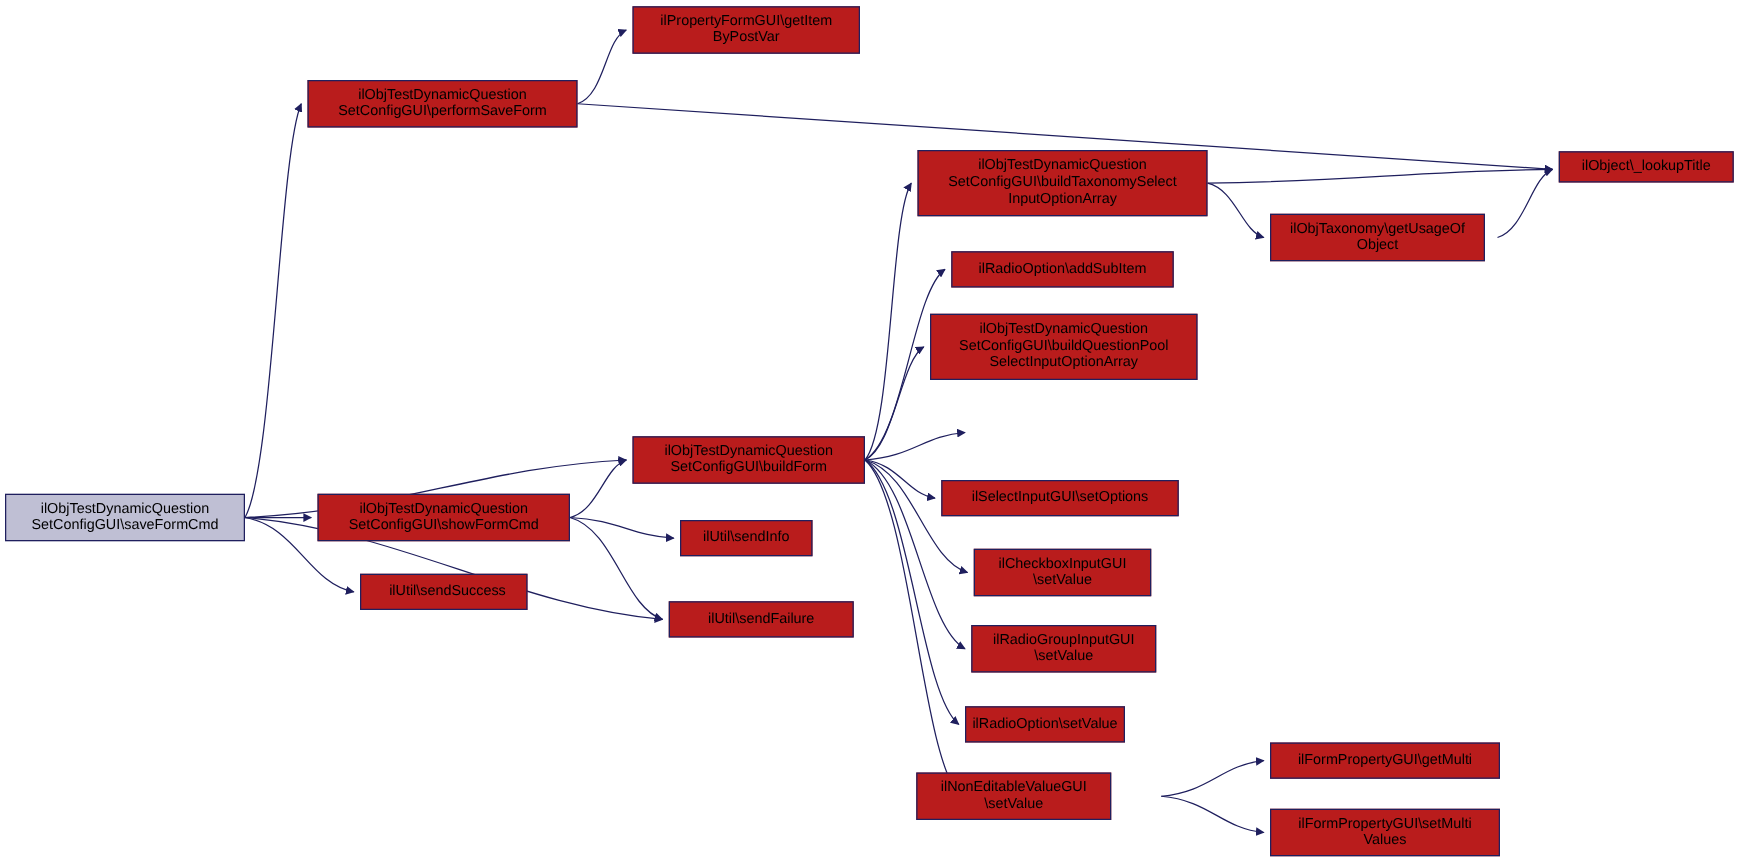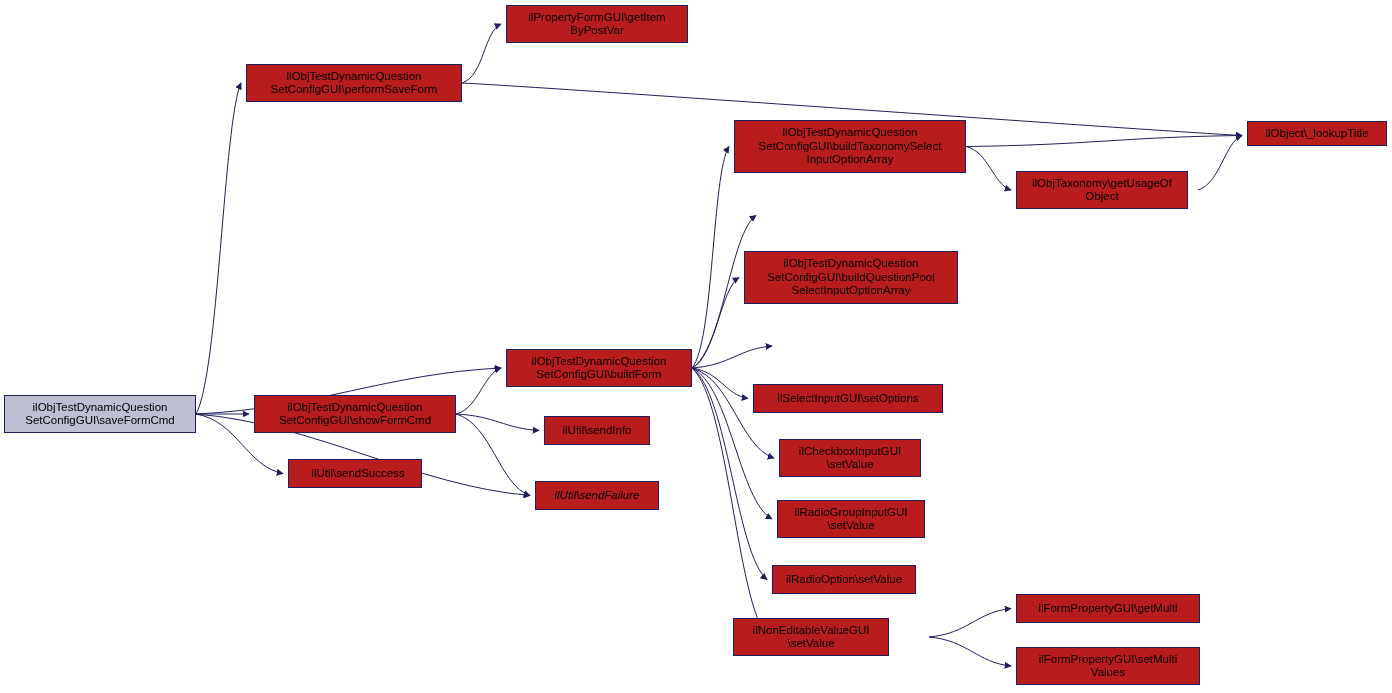--- a/index.html
+++ b/index.html
@@ -84,33 +84,34 @@
     <div class="node" style="left: 246px; top: 64px; width: 216px; height: 38px;">ilObjTestDynamicQuestion
 SetConfigGUI\performSaveForm</div>
     <div class="node" style="left: 254px; top: 395px; width: 202px; height: 38px;">ilObjTestDynamicQuestion
 SetConfigGUI\showFormCmd</div>
     <div class="node" style="left: 288px; top: 459px; width: 134px; height: 29px; padding-left: 9px;">ilUtil\sendSuccess</div>
     <div class="node" style="left: 506px; top: 5px; width: 182px; height: 38px;">ilPropertyFormGUI\getItem
 ByPostVar</div>
     <div class="node" style="left: 506px; top: 349px; width: 186px; height: 38px;">ilObjTestDynamicQuestion
 SetConfigGUI\buildForm</div>
     <div class="node" style="left: 544px; top: 416px; width: 106px; height: 29px;">ilUtil\sendInfo</div>
-    <div class="node" style="left: 535px; top: 481px; width: 124px; height: 29px; font-style: italic;">ilUtil\sendFailure</div>
+    <div class="node" style="left: 535px; top: 481px; width: 148px; height: 29px;">ilUtil\sendFailure</div>
     <div class="node" style="left: 734px; top: 120px; width: 232px; height: 53px;">ilObjTestDynamicQuestion
 SetConfigGUI\buildTaxonomySelect
 InputOptionArray</div>
+    <div class="node" style="left: 761px; top: 201px; width: 178px; height: 29px;">ilRadioOption\addSubItem</div>
     <div class="node" style="left: 744px; top: 251px; width: 214px; height: 53px;">ilObjTestDynamicQuestion
 SetConfigGUI\buildQuestionPool
 SelectInputOptionArray</div>
     <div class="node" style="left: 753px; top: 384px; width: 190px; height: 29px;">ilSelectInputGUI\setOptions</div>
     <div class="node" style="left: 779px; top: 439px; width: 142px; height: 38px;">ilCheckboxInputGUI
 \setValue</div>
     <div class="node" style="left: 777px; top: 500px; width: 148px; height: 38px;">ilRadioGroupInputGUI
 \setValue</div>
-    <div class="node" style="left: 772px; top: 565px; width: 144px; height: 29px;">ilRadioOption\setValue</div>
+    <div class="node" style="left: 772px; top: 565px; width: 128px; height: 29px;">ilRadioOption\setValue</div>
     <div class="node" style="left: 733px; top: 618px; width: 156px; height: 38px;">ilNonEditableValueGUI
 \setValue</div>
     <div class="node" style="left: 1016px; top: 171px; width: 172px; height: 38px;">ilObjTaxonomy\getUsageOf
 Object</div>
     <div class="node" style="left: 1247px; top: 121px; width: 140px; height: 25px;">ilObject\_lookupTitle</div>
     <div class="node" style="left: 1016px; top: 594px; width: 184px; height: 29px;">ilFormPropertyGUI\getMulti</div>
     <div class="node" style="left: 1016px; top: 647px; width: 184px; height: 38px;">ilFormPropertyGUI\setMulti
 Values</div>
   </div>
 

